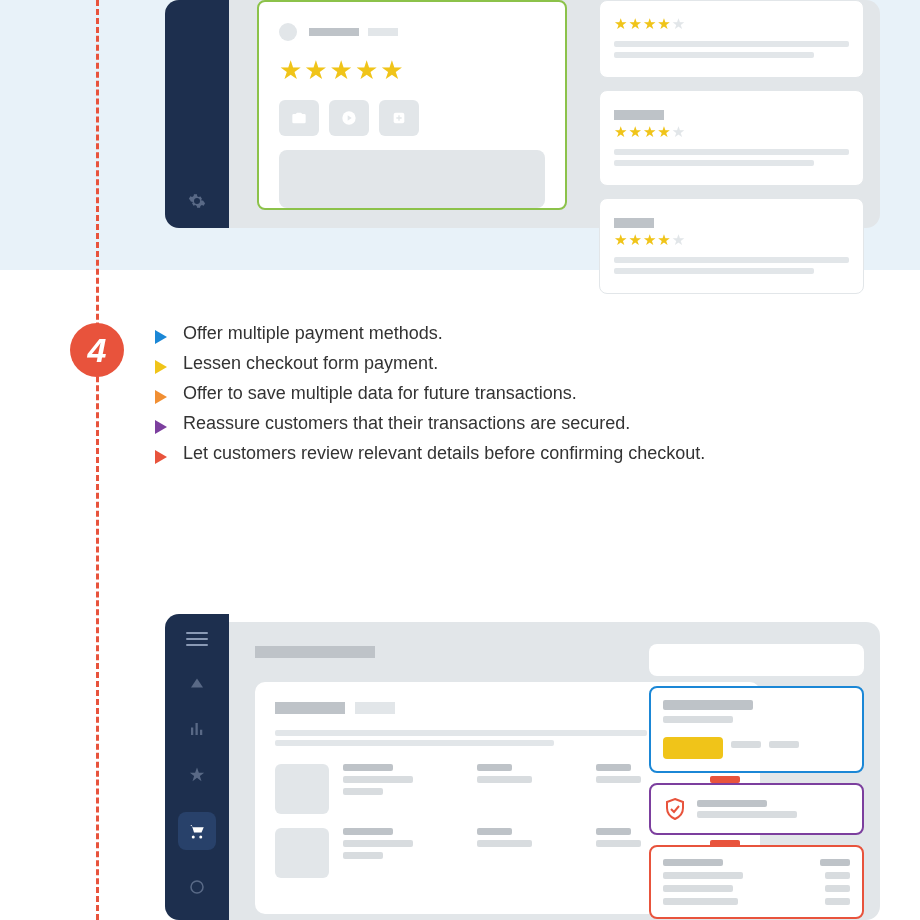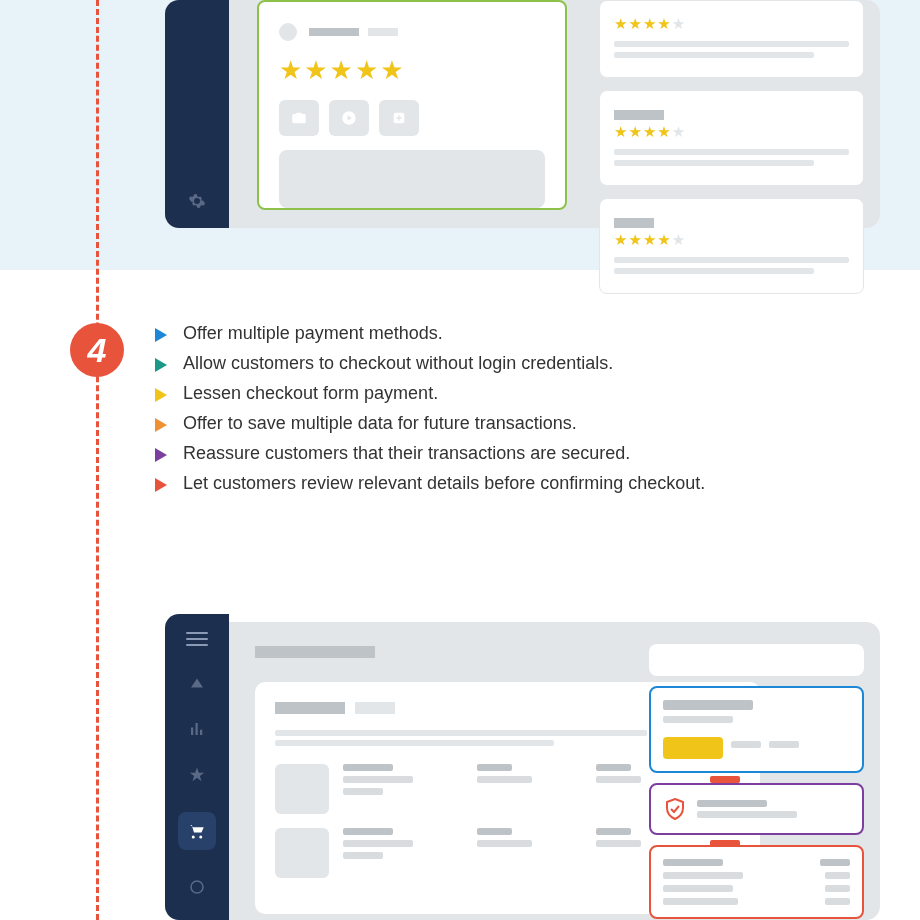--- a/index.html
+++ b/index.html
@@ -3,21 +3,21 @@
 <meta charset="utf-8">
 <style>
 *{box-sizing:border-box;margin:0;padding:0}
 body{font-family:-apple-system,BlinkMacSystemFont,"Segoe UI",sans-serif;width:920px;height:920px;background:#fff;position:relative;overflow:hidden}
 .top-bg{position:absolute;top:0;left:0;right:0;height:270px;background:#e8f2f9}
 .dashed-line{position:absolute;left:96px;top:0;bottom:0;width:0;border-left:3px dashed #e8533c}
 .badge{position:absolute;left:70px;top:323px;width:54px;height:54px;background:#e8533c;border-radius:50%;display:flex;align-items:center;justify-content:center;color:#fff;font-size:34px;font-weight:700;font-style:italic;z-index:5}
 .content{position:absolute;left:155px;top:323px;right:40px}
 .content h2{font-size:24px;font-weight:700;color:#1a1a1a;margin-bottom:20px}
 .content ul{list-style:none}
-.content li{font-size:18px;color:#333;margin-bottom:9px;display:flex;align-items:flex-start}
+.content li{font-size:18px;color:#333;margin-bottom:9px;display:flex;align-items:flex-end}
 .tri{width:0;height:0;border-top:7px solid transparent;border-bottom:7px solid transparent;margin-right:16px;margin-top:5px;flex-shrink:0}
 .mockup{position:absolute;background:#e2e6e9;border-radius:14px}
 .mockup-top{left:165px;top:0;width:715px;height:228px}
 .mockup-bot{left:165px;top:622px;width:715px;height:298px}
 .sb{position:absolute;left:0;top:-8px;bottom:0;width:64px;background:#1d2f4e;border-radius:14px 0 0 14px;display:flex;flex-direction:column;align-items:center;padding-top:18px;gap:28px}
 .mockup-top .sb{top:0;padding-top:0;justify-content:flex-end;padding-bottom:18px}
 .sb-ico{width:18px;height:18px;opacity:.55;display:flex;align-items:center;justify-content:center}
 .sb-ico.sel{width:38px;height:38px;background:#28416a;border-radius:8px;opacity:1}
 .sb svg{fill:#8a9ab5}
 .sb-ico.sel svg{fill:#fff}
@@ -64,24 +64,20 @@
 <div class="dashed-line"></div>
 <div class="badge">4</div>
 
 <div class="content">
   <ul>
     <li>
         <span class="tri" style="border-left: 12px solid rgb(27, 135, 214);"></span>
         <span>Offer multiple payment methods.</span>
       </li>
     <li>
-        <span class="tri" style="border-left: 12px solid rgb(26, 153, 136);"></span>
-        <span>Allow customers to checkout without login credentials.</span>
-      </li>
-    <li>
         <span class="tri" style="border-left: 12px solid rgb(240, 196, 25);"></span>
         <span>Lessen checkout form payment.</span>
       </li>
     <li>
         <span class="tri" style="border-left: 12px solid rgb(241, 143, 51);"></span>
         <span>Offer to save multiple data for future transactions.</span>
       </li>
     <li>
         <span class="tri" style="border-left: 12px solid rgb(124, 63, 158);"></span>
         <span>Reassure customers that their transactions are secured.</span>

